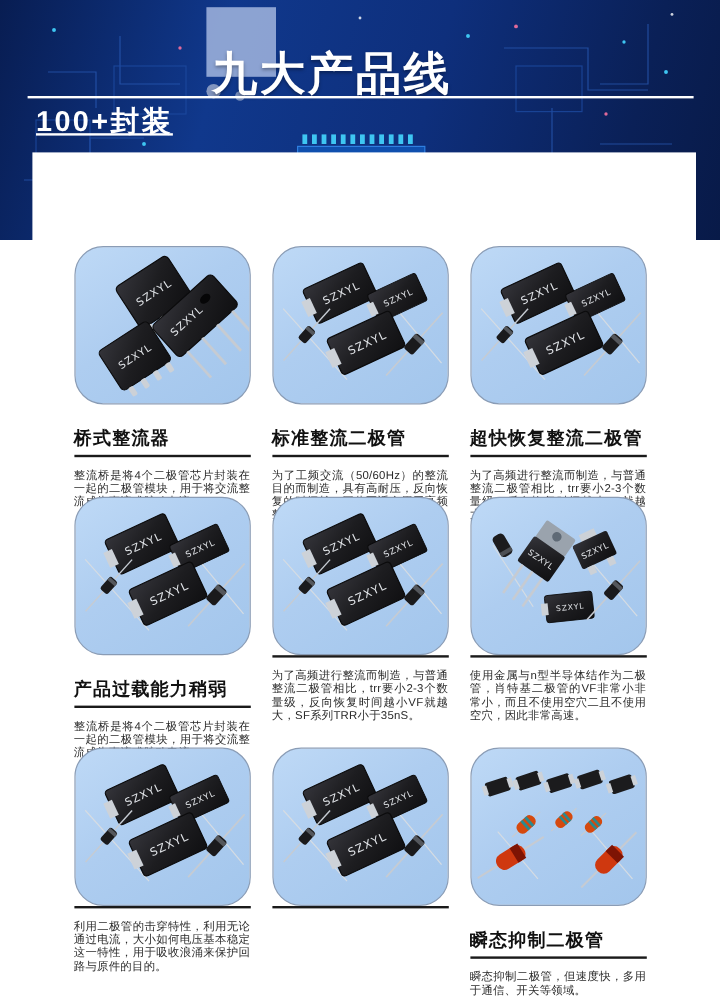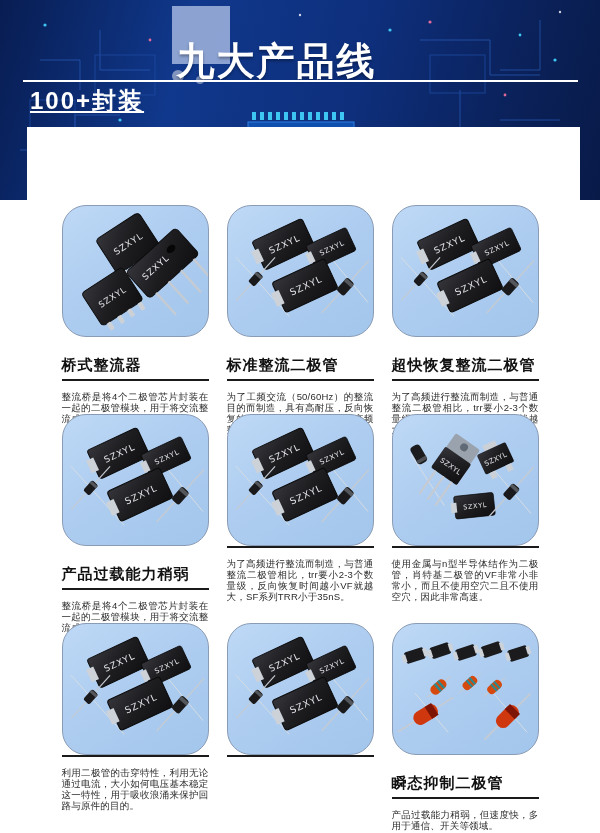--- a/index.html
+++ b/index.html
@@ -334,16 +334,16 @@
   </section>
 
   <section class="card">
     <div class="imgbox">
       <svg viewBox="0 0 147 132">
           <use href="#scene-small-signal"></use>
         </svg>
     </div>
     <h3>瞬态抑制二极管</h3>
     <div class="rule"></div>
-    <p class="desc">产品过载能力稍弱，但速度快，多用于通信、开关等领域。</p>
+    <p class="desc">瞬态抑制二极管，但速度快，多用于通信、开关等领域。</p>
   </section>
 
 </main>
 
 </body></html>

